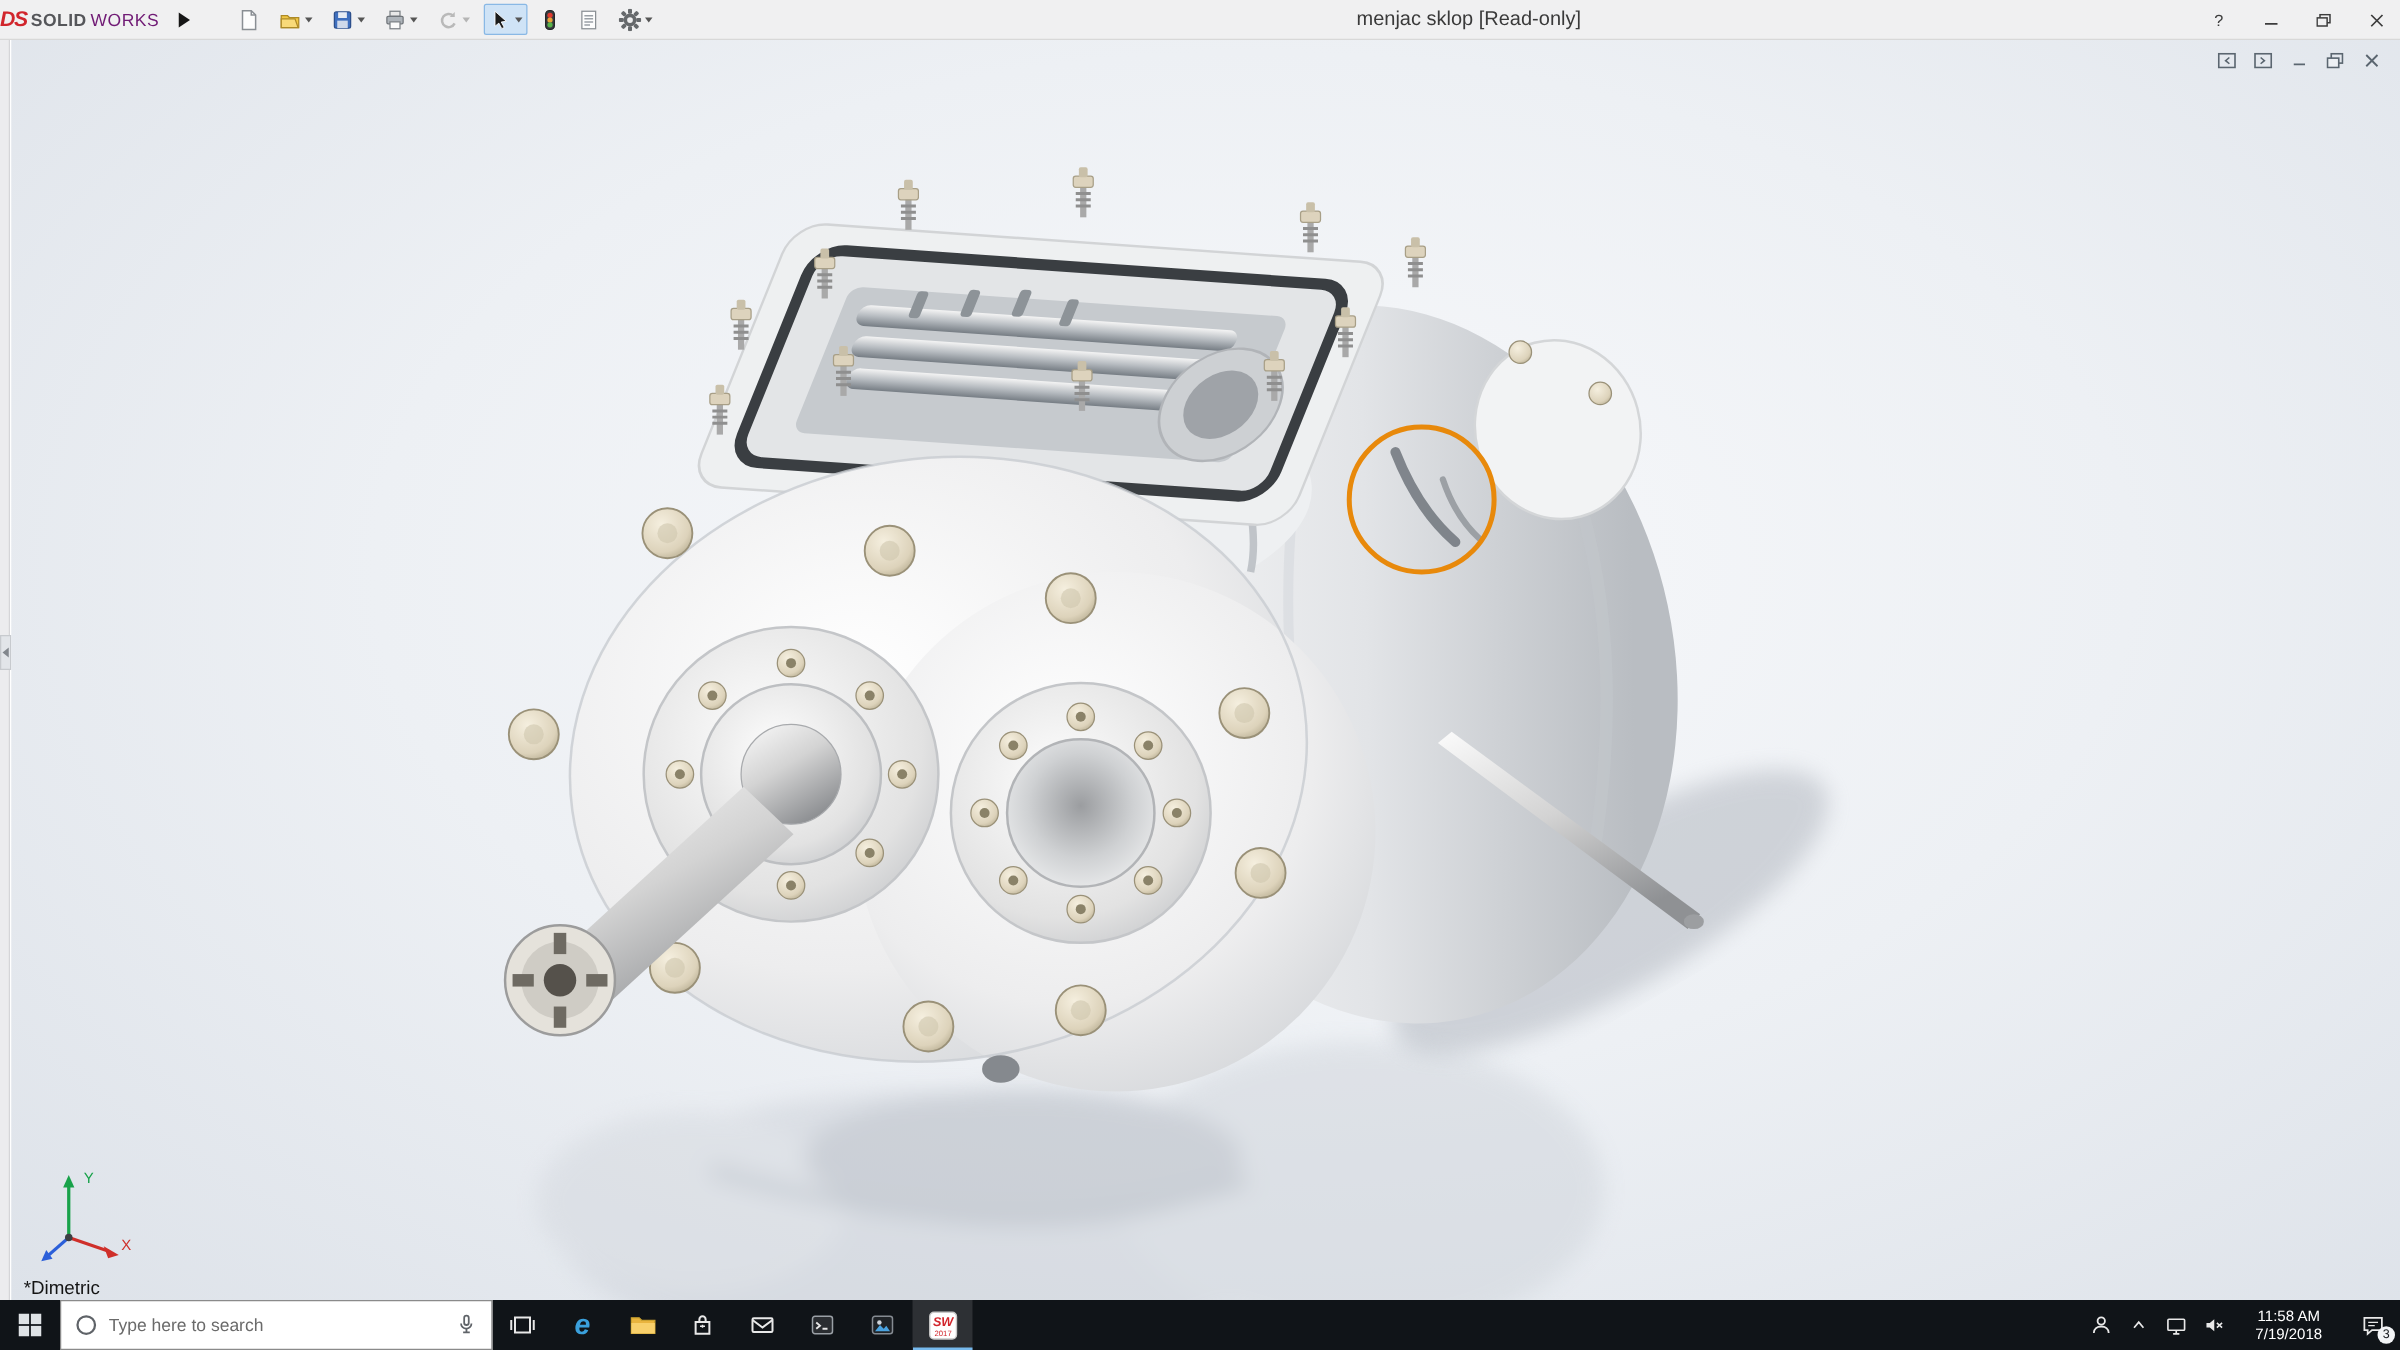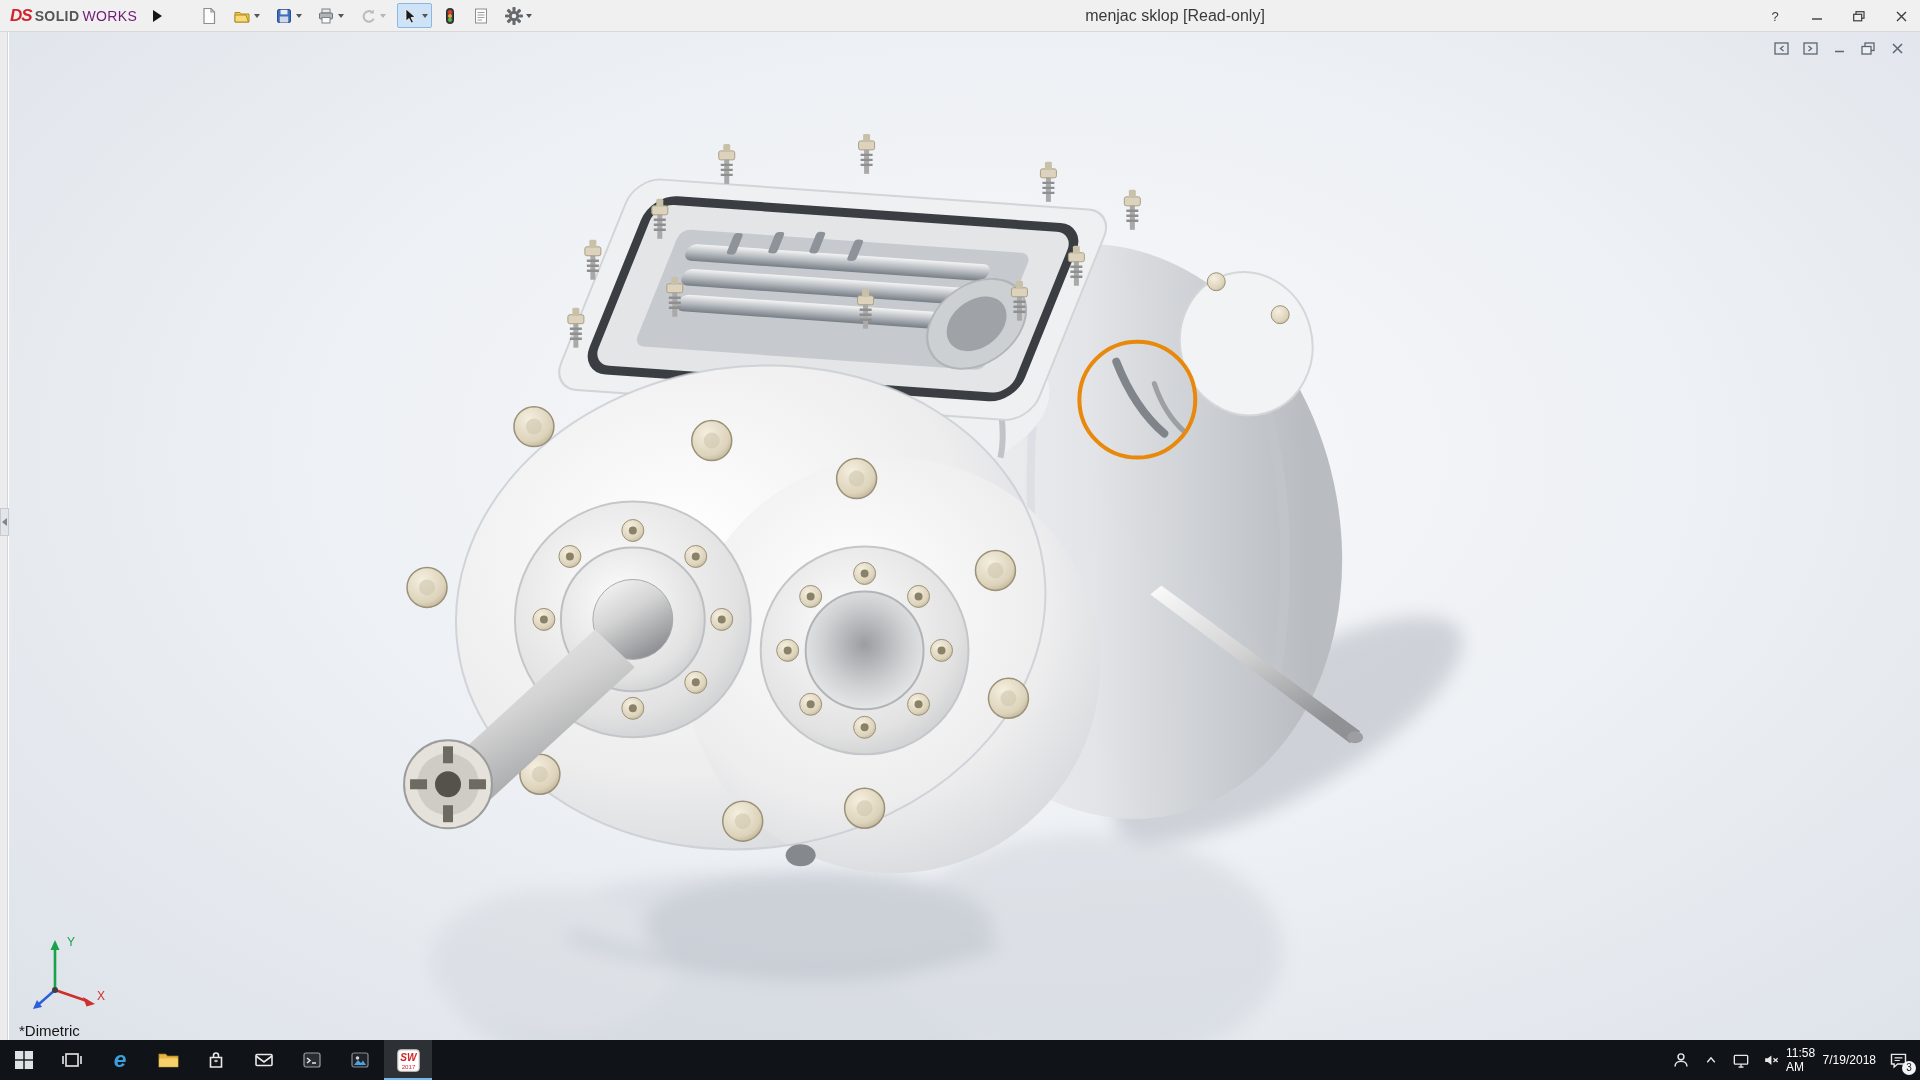--- a/index.html
+++ b/index.html
@@ -2,21 +2,21 @@
 <html><head>
 <meta charset="utf-8">
 <style>
   *{box-sizing:border-box;margin:0;padding:0}
   html,body{width:1920px;height:1080px;overflow:hidden}
   body{font-family:"Liberation Sans",sans-serif;background:#fff}
   .screen{position:relative;width:1920px;height:1080px;background:#fff}
 
   
   .titlebar{position:absolute;top:0;left:0;right:0;height:32px;background:#f0f0f1;border-bottom:1px solid #d8d8d8;display:flex;align-items:center}
-  .brand{display:flex;align-items:baseline;gap:3px;padding-left:10px;cursor:default}
+  .brand{display:flex;align-items:baseline;gap:3px;cursor:default}
   .brand .mark{color:#d1252c;font-weight:bold;font-style:italic;font-size:17px;letter-spacing:-1px}
   .brand .solid{font-weight:700;color:#55565a;font-size:14px;letter-spacing:.4px}
   .brand .works{font-weight:400;color:#701a75;font-size:14px;letter-spacing:.4px}
   .menu-arrow{width:0;height:0;border-top:6px solid transparent;border-bottom:6px solid transparent;border-left:9px solid #161616;margin-left:16px}
   .toolbar{display:flex;align-items:center;margin-left:34px;gap:7px}
   .tbtn{display:flex;align-items:center;gap:3px;height:25px;padding:2px 3px;border:1px solid transparent;border-radius:2px;background:transparent}
   .tbtn.pressed{background:#cfe3f6;border-color:#89b8e5}
   .dd{width:0;height:0;border-left:3.5px solid transparent;border-right:3.5px solid transparent;border-top:4.5px solid #555}
   .dd.dim{border-top-color:#b5b5b5}
   .win-title{position:absolute;left:1175px;transform:translateX(-50%);font-size:16px;color:#3a3a3a;white-space:nowrap}
@@ -37,21 +37,21 @@
   
   .taskbar{position:absolute;left:0;right:0;bottom:0;height:40px;background:#101418;display:flex;align-items:stretch;color:#e8e8e8}
   .tb-start{width:48px;display:flex;align-items:center;justify-content:center}
   .tb-search{width:346px;background:#ffffff;display:flex;align-items:center;padding:0 10px;gap:8px;border:1px solid #8a8a8a}
   .tb-search input{border:0;outline:none;flex:1;font-size:14px;color:#444;background:transparent;font-family:"Liberation Sans",sans-serif}
   .tb-search input::placeholder{color:#6a6a6a;opacity:1}
   .tb-app{width:48px;display:flex;align-items:center;justify-content:center;position:relative}
   .tb-app.active{background:rgba(255,255,255,.12);box-shadow:inset 0 -2px 0 #76b9ed}
   .tray{margin-left:auto;display:flex;align-items:center}
   .tray .ti{width:30px;height:40px;display:flex;align-items:center;justify-content:center}
-  .clock{width:90px;height:40px;display:flex;flex-direction:row;align-items:center;justify-content:center;font-size:12px;line-height:14px;color:#fff}
+  .clock{width:90px;height:40px;display:flex;flex-direction:column;align-items:center;justify-content:center;font-size:12px;line-height:14px;color:#fff}
   .action{position:relative;width:44px;height:40px;display:flex;align-items:center;justify-content:center}
   .badge{position:absolute;right:4px;bottom:5px;min-width:14px;height:14px;border-radius:7px;background:#f2f4f6;color:#14181c;font-size:10px;line-height:14px;text-align:center;padding:0 2px}
 </style>
 </head>
 <body>
 
 <div class="screen">
 
   <header class="titlebar">
     <div class="brand">
@@ -490,20 +490,34 @@
 
   <footer class="taskbar">
     <div class="tb-start">
       <svg width="20" height="20" viewBox="0 0 20 20">
           <rect x="1" y="1" width="8.3" height="8.3" fill="#dfe3e6"></rect>
           <rect x="10.7" y="1" width="8.3" height="8.3" fill="#dfe3e6"></rect>
           <rect x="1" y="10.7" width="8.3" height="8.3" fill="#dfe3e6"></rect>
           <rect x="10.7" y="10.7" width="8.3" height="8.3" fill="#dfe3e6"></rect>
         </svg>
     </div>
+    <div class="tb-search">
+      <svg width="20" height="20" viewBox="0 0 20 20">
+          <circle cx="10" cy="10" r="7" fill="none" stroke="#5f6368" stroke-width="1.8"></circle>
+        </svg>
+      <input type="text" placeholder="Type here to search" style="">
+      <svg width="20" height="20" viewBox="0 0 24 24">
+          <g stroke="#5f6368" fill="none" stroke-width="1.7">
+            <rect x="10" y="3" width="4.4" height="9" rx="2.2"></rect>
+            <path d="M7,10.5a5,5 0 0 0 10,0"></path>
+            <line x1="12.2" y1="15.5" x2="12.2" y2="19"></line>
+            <line x1="9" y1="19" x2="15.4" y2="19"></line>
+          </g>
+        </svg>
+    </div>
 
     <div class="tb-app">
       <svg width="24" height="24" viewBox="0 0 24 24">
           <g stroke="#e8e8e8" fill="none" stroke-width="1.6">
             <rect x="6" y="6" width="12" height="12"></rect>
             <path d="M3 8v8M21 8v8"></path>
           </g>
         </svg>
     </div>
     <div class="tb-app">

